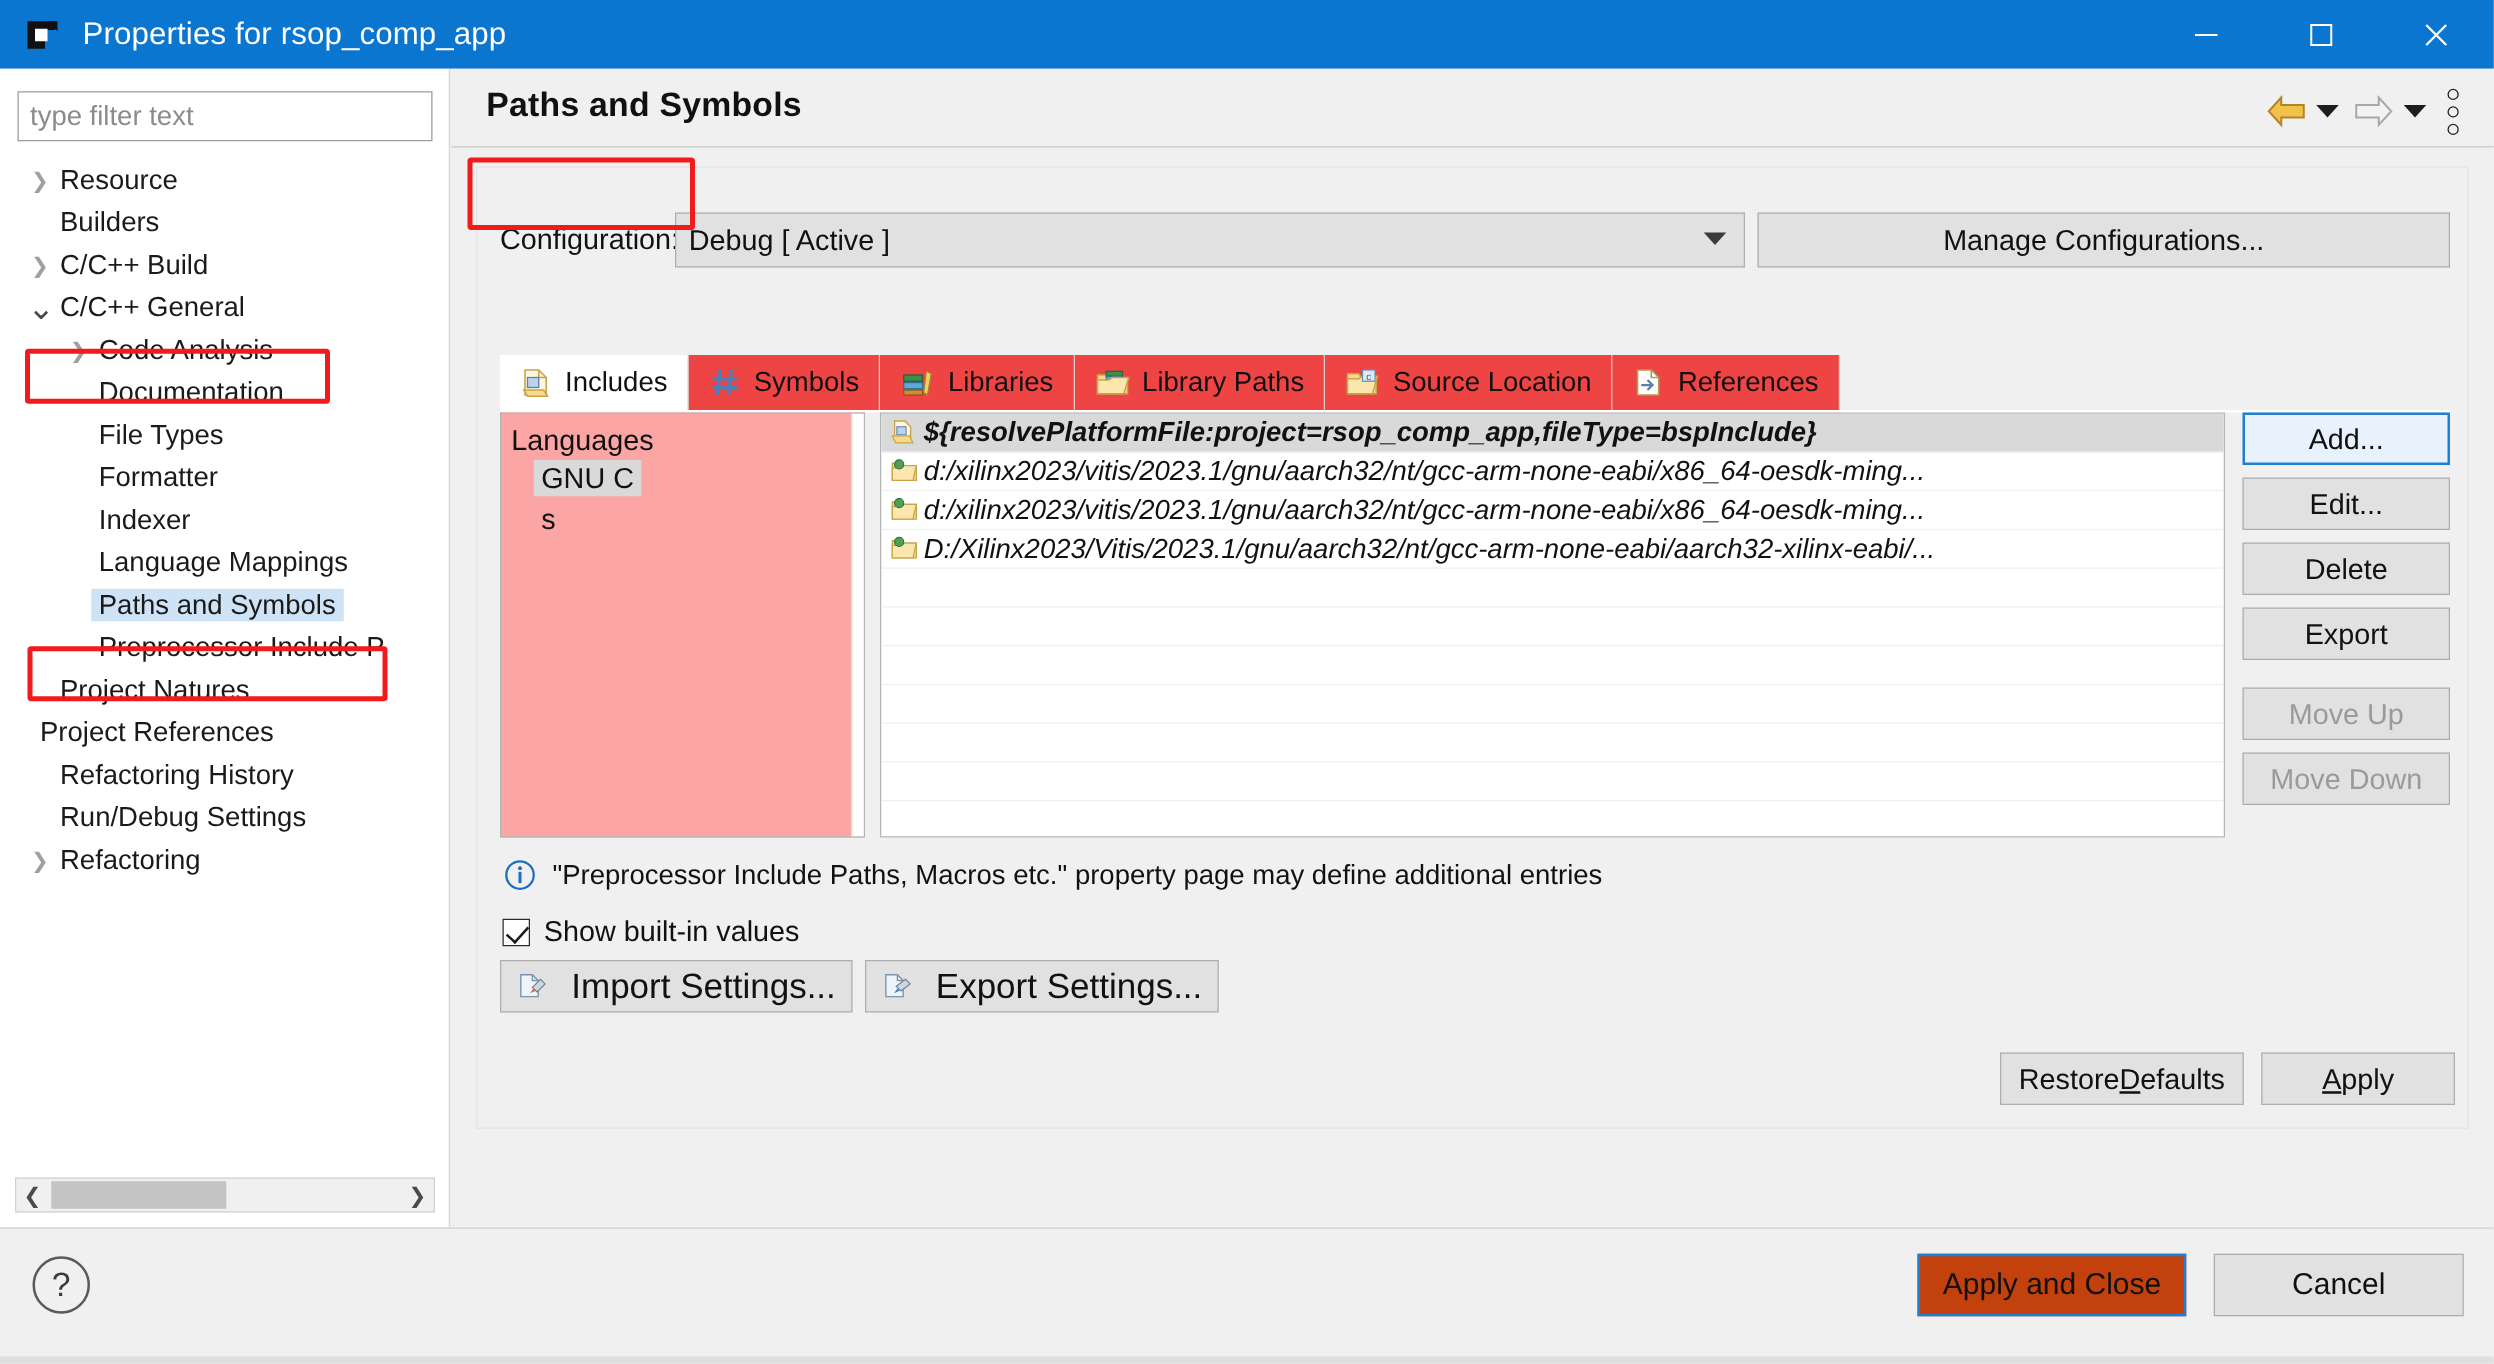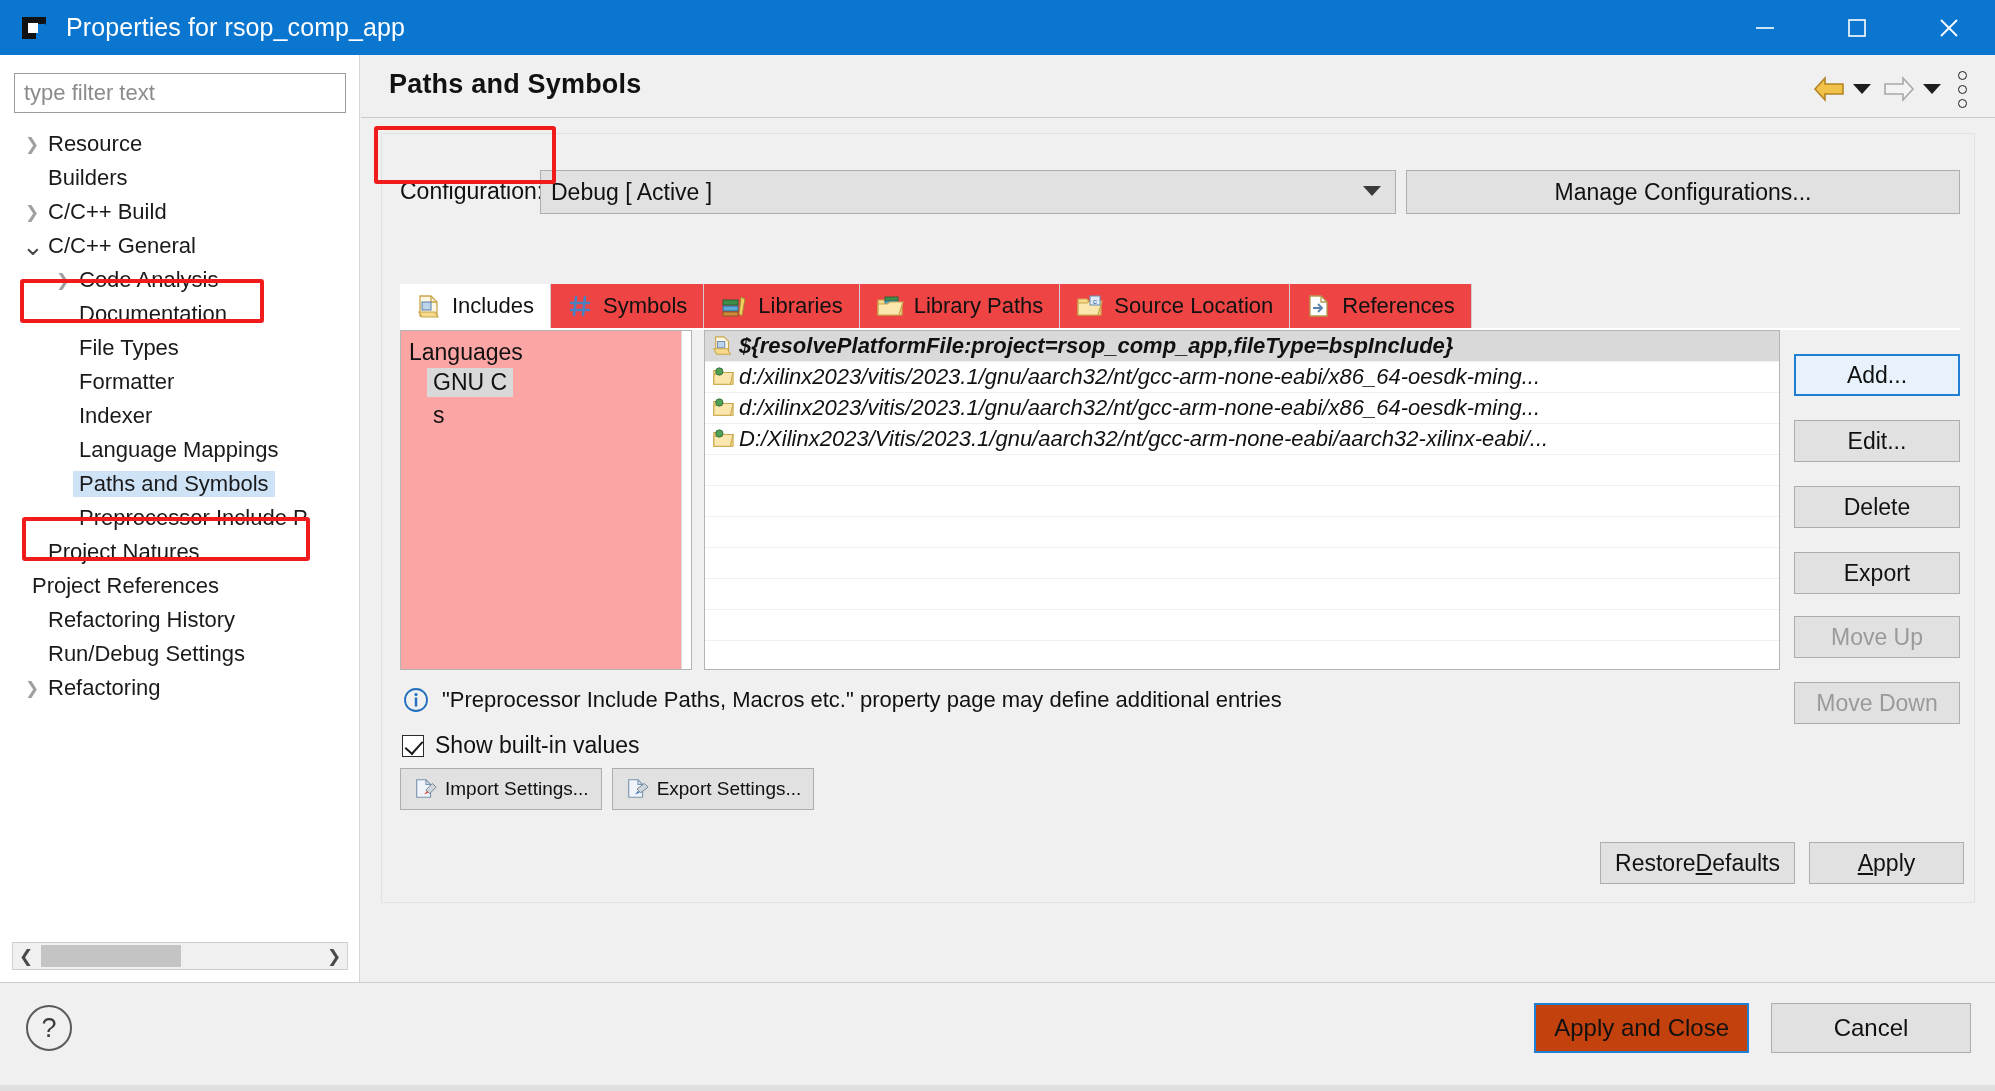--- a/index.html
+++ b/index.html
@@ -151,21 +151,21 @@
   .inc-row.sel { background:#d9d9d9; font-weight:bold; }
   .inc-row .ricon { width:28px; flex:0 0 28px; display:flex; align-items:center; }
   .inc-row.empty { border-bottom:1px solid #efefef; }
 
   
   .sidebtns { position:absolute; left:1412px; top:196px; width:166px; }
   .sbtn {
     width:166px; height:42px; margin-bottom:10px;
     background:#e1e1e1; border:1px solid #adadad;
     display:flex; align-items:center; justify-content:center;
-    font-size:23px; color:#111;margin-top:24px;
+    font-size:23px; color:#111;
   }
   .sbtn.focused { background:#e8f2fc; border:2px solid #1e7fd4; }
   .sbtn.disabled { color:#9a9a9a; }
   .sbtn.gap { margin-top:22px; }
 
   
   .info-row { position:absolute; left:20px; top:552px; display:flex; align-items:center; }
   .info-icon { margin-right:12px; display:flex; }
   .info-text { font-size:22px; color:#111; }
 
@@ -177,21 +177,21 @@
   .chkbox:after {
     content:""; position:absolute; left:6px; top:1px; width:8px; height:15px;
     border:solid #1b1b1b; border-width:0 2.5px 2.5px 0; transform:rotate(42deg);
   }
   .chk-label { font-size:23px; color:#111; }
 
   .impexp { position:absolute; left:18px; top:634px; display:flex; }
   .ibtn {
     height:42px; background:#e1e1e1; border:1px solid #adadad;
     display:flex; align-items:center; padding:0 12px; margin-right:10px;
-    font-size:19px; color:#111;
+    font-size:28px; color:#111;gap:12px;
   }
   .ibtn .bicon { margin-right:8px; display:flex; }
 
   
   .page-btns { position:absolute; left:0; bottom:18px; width:1594px; display:flex; justify-content:flex-end; padding-right:12px; }
   .pbtn {
     height:42px; min-width:155px; background:#e1e1e1; border:1px solid #adadad;
     display:flex; align-items:center; justify-content:center;
     font-size:23px; color:#111; margin-left:14px; padding:0 14px;
   }

